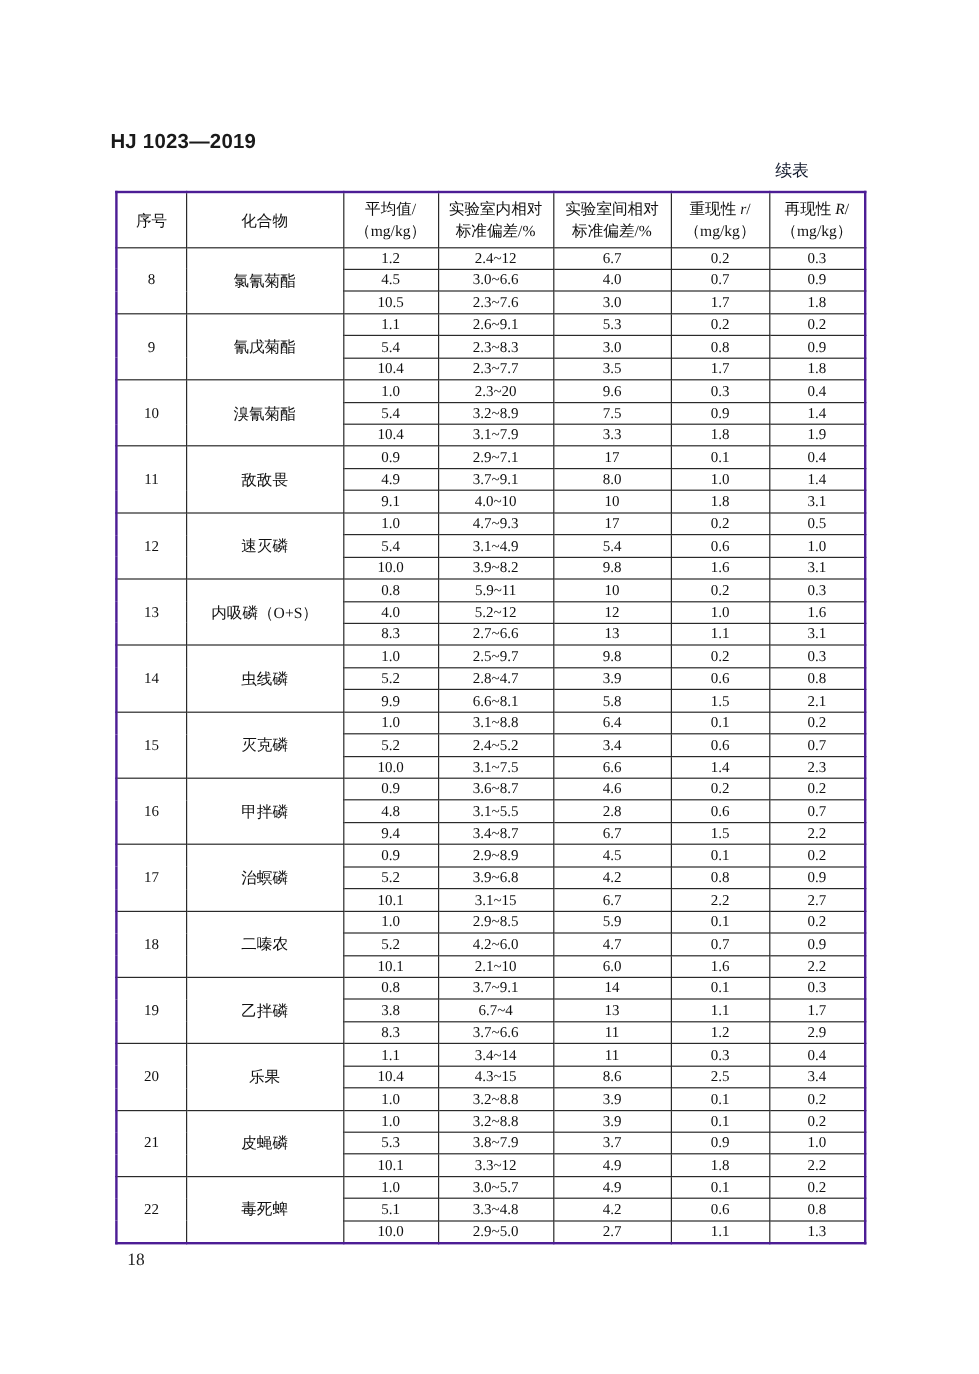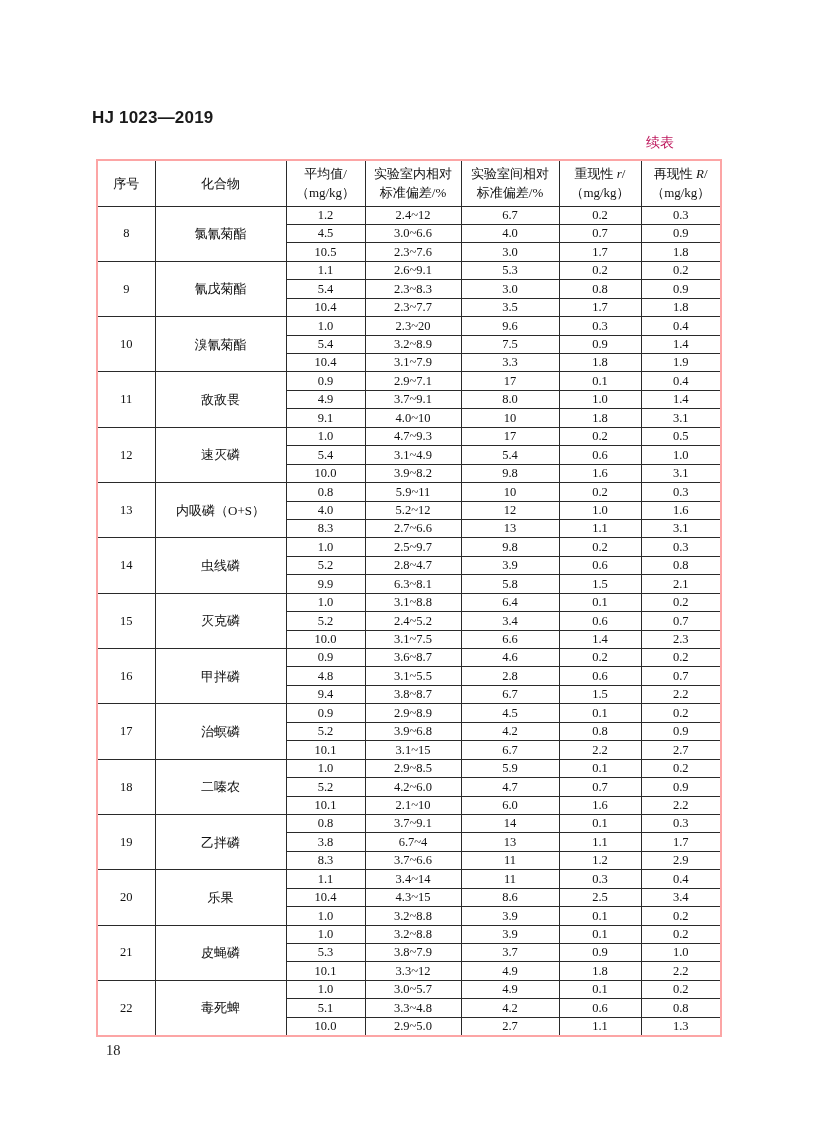--- a/index.html
+++ b/index.html
@@ -25,30 +25,30 @@
     font-weight: bold;
     font-size: 17px;
     color: #1a1a1a;
     letter-spacing: 0.2px;
   }
   .continued-label {
     position: absolute;
     left: 646px;
     top: 134px;
     font-size: 14px;
-    color: #be185d;
+    color: #0f172a;
   }
   table.data-table {
     position: absolute;
     left: 96px;
     top: 159px;
     width: 624px;
     border-collapse: collapse;
     table-layout: fixed;
-    border: 2px solid #fca5a5;
+    border: 2px solid #4c1d95;
   }
   table.data-table th,
   table.data-table td {
     border: 1px solid #2a2a2a;
     text-align: center;
     vertical-align: middle;
     padding: 0;
     font-weight: normal;
     overflow: hidden;
     white-space: nowrap;
@@ -274,21 +274,21 @@
         </tr>
         <tr>
           <td>5.2</td>
           <td>2.8~4.7</td>
           <td>3.9</td>
           <td>0.6</td>
           <td>0.8</td>
         </tr>
         <tr>
           <td>9.9</td>
-          <td>6.3~8.1</td>
+          <td>6.6~8.1</td>
           <td>5.8</td>
           <td>1.5</td>
           <td>2.1</td>
         </tr>
         <tr>
           <td rowspan="3" class="c-no">15</td>
           <td rowspan="3" class="c-compound">灭克磷</td>
           <td>1.0</td>
           <td>3.1~8.8</td>
           <td>6.4</td>
@@ -320,21 +320,21 @@
         </tr>
         <tr>
           <td>4.8</td>
           <td>3.1~5.5</td>
           <td>2.8</td>
           <td>0.6</td>
           <td>0.7</td>
         </tr>
         <tr>
           <td>9.4</td>
-          <td>3.8~8.7</td>
+          <td>3.4~8.7</td>
           <td>6.7</td>
           <td>1.5</td>
           <td>2.2</td>
         </tr>
         <tr>
           <td rowspan="3" class="c-no">17</td>
           <td rowspan="3" class="c-compound">治螟磷</td>
           <td>0.9</td>
           <td>2.9~8.9</td>
           <td>4.5</td>

